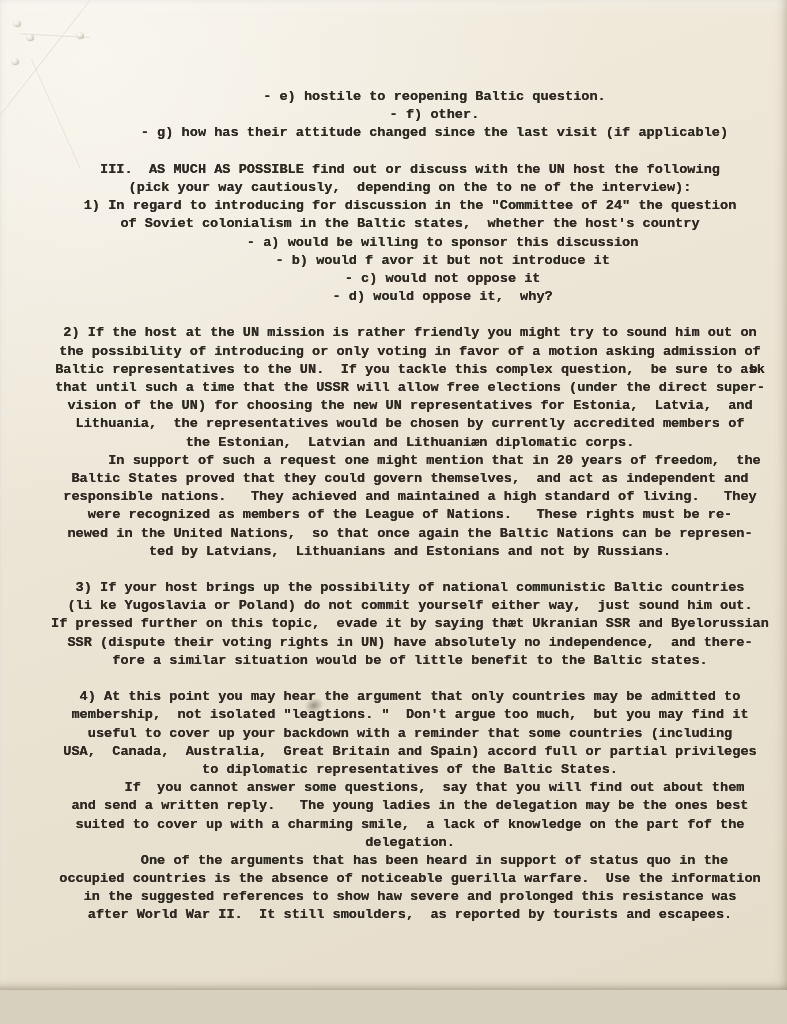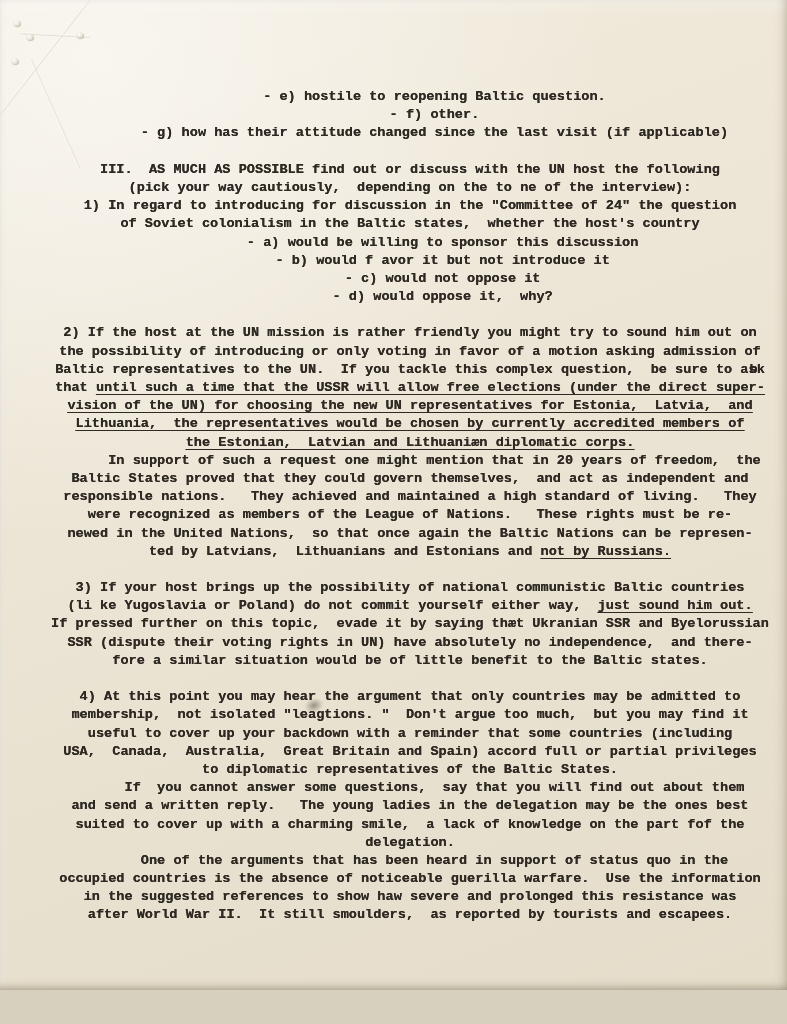--- a/index.html
+++ b/index.html
@@ -47,21 +47,20 @@
   }
   .doc {
     position:absolute; left:48px; top:88px; width:724px;
     font:600 13.6px/18.2px "Liberation Mono", monospace;
     color:var(--ink);
     white-space:pre;
     text-shadow:0 0 0.4px currentColor;
   }
   .line { height:18.2px; }
   .u {
-    text-decoration:underline;
     text-decoration-thickness:1.4px;
     text-underline-offset:3px;
   }
   .ov { position:relative; display:inline-block; width:1ch; vertical-align:baseline; }
   .ov .over { position:absolute; left:1px; top:0; }
   .smudge { position:relative; }
   .smudge::after {
     content:""; position:absolute; left:-4px; top:-9px; width:20px; height:15px;
     border-radius:50%;
     background:radial-gradient(closest-side, rgba(72,64,53,0.50), rgba(72,64,53,0.18) 60%, rgba(72,64,53,0));

